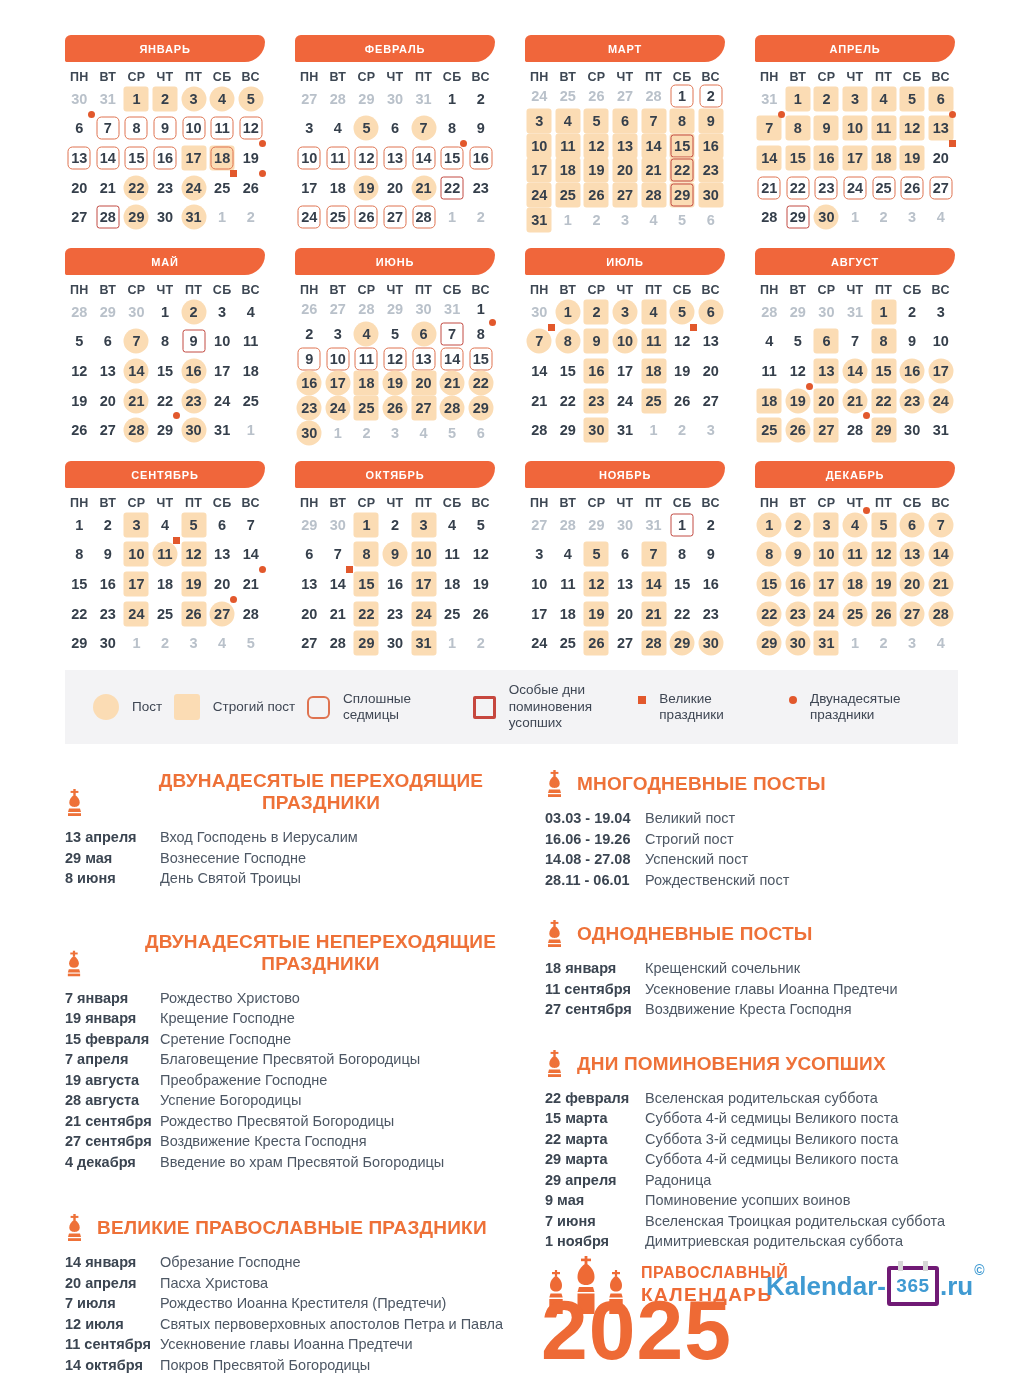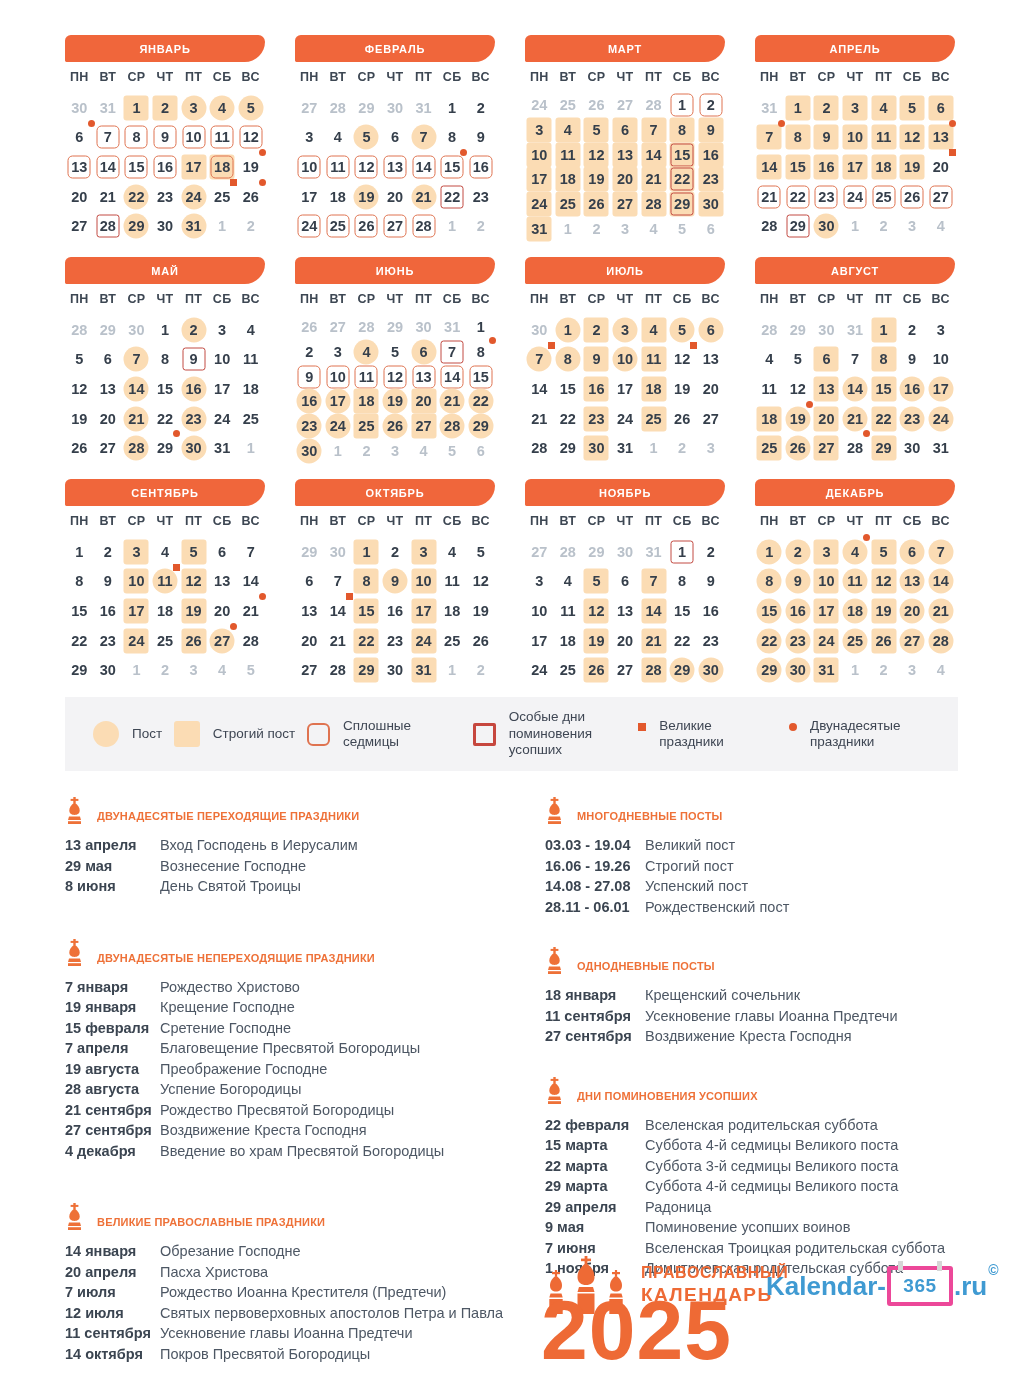--- a/index.html
+++ b/index.html
@@ -7,21 +7,21 @@
   .page { position:relative; width:1024px; height:1375px; background:#fff; overflow:hidden; }
 
   
   .months { display:grid; grid-template-columns:repeat(4,200px); column-gap:30px; row-gap:16px; margin:35px 0 0 65px; }
   .month { width:200px; }
   .mh { height:27px; background:#f0663b; color:#fff; font-weight:700; font-size:11px; letter-spacing:.8px;
         display:flex; align-items:center; justify-content:center;
         border-radius:12px 14px 42px 3px; }
   .wd { display:grid; grid-template-columns:repeat(7,1fr); margin-top:8px; }
   .wdl { text-align:center; font-size:12.5px; font-weight:700; color:#3d4753; letter-spacing:.3px; }
-  .days { display:grid; grid-template-columns:repeat(7,1fr); height:148px; margin-top:9px; }
+  .days { display:grid; grid-template-columns:repeat(7,1fr); height:148px; }
   .day { position:relative; display:flex; align-items:center; justify-content:center; }
   .num { position:relative; z-index:2; font-size:14.5px; font-weight:700; color:#353f4b; }
   .day.out .num { color:#b9c1ca; }
   .mark { position:absolute; left:50%; top:50%; transform:translate(-50%,-50%); z-index:1; }
   .mark.circle { width:25px; height:25px; border-radius:50%; background:#fbdcb4; }
   .mark.square { width:25px; height:25px; border-radius:3px; background:#fbdcb4; }
   .mark.obox { width:23px; height:23px; border:1.5px solid #df7350; border-radius:5px; background:transparent; }
   .mark.rbox { width:23px; height:23px; border:1.5px solid #c24a42; border-radius:3px; background:transparent; }
   .badge { position:absolute; z-index:3; width:7px; height:7px; right:-1px; top:-3px; background:#e2582c; }
   .badge.bdot { border-radius:50%; }
@@ -39,36 +39,36 @@
   .sw.bdot { width:8px; height:8px; background:#e2582c; border-radius:50%; align-self:flex-start; margin-top:5px; }
   .li .lab { font-size:13.5px; line-height:16.5px; color:#3e4653; max-width:118px; }
 
   
   .lists { display:flex; margin:26px 0 0 65px; }
   .col.left { width:480px; }
   .col.right { width:414px; }
   .col.left .section { margin-bottom:42px; }
   .col.right .section { margin-bottom:30px; }
   .sec-head { display:flex; align-items:flex-end; gap:13px; margin-bottom:11px; }
-  .sec-title { color:#ee7138; font-weight:700; font-size:11px; letter-spacing:.2px; padding-bottom:2px;text-align:center; }
+  .sec-title { color:#ee7138; font-weight:700; font-size:19px; letter-spacing:.2px; padding-bottom:2px;text-align:center; }
   .hrow { display:flex; font-size:14.5px; line-height:20.5px; }
   .hdate { flex:none; width:95px; color:#3b4551; font-weight:700; white-space:nowrap; }
   .col.right .hdate { width:100px; }
   .hname { color:#4d5764; }
 
   
   .brand { position:absolute; left:543px; top:1256px; display:flex; align-items:center; gap:12px; }
   .brand-text { display:flex; flex-direction:column; }
   .bt1 { color:#ee6a35; font-weight:700; font-size:16px; letter-spacing:.6px; }
   .bt2 { color:#ee6a35; font-weight:700; font-size:19px; letter-spacing:1.4px; margin-top:2px; }
   .year-big { position:absolute; left:541px; top:1288px; font-size:84px; font-weight:700; color:#ee6a35;
               letter-spacing:1px; line-height:1; }
   .sitelogo { position:absolute; left:766px; top:1266px; display:flex; align-items:center; color:#3f9ad2;
               font-weight:700; font-size:26px; cursor:pointer; }
-  .cal-box { position:relative; width:66px; height:40px; border:4px solid #ec4899; border-radius:3px;
+  .cal-box { position:relative; width:52px; height:40px; border:4px solid #701a75; border-radius:3px;
              display:flex; align-items:center; justify-content:center; margin:0 1px; }
   .cal-box .pin { position:absolute; top:-9px; width:5px; height:10px; background:#d6d6d6; }
   .cal-box .pin.p1 { left:7px; } .cal-box .pin.p2 { right:7px; }
   .cal-box .n365 { font-size:19px; font-weight:700; color:#3f9ad2; letter-spacing:.5px; }
   .copyright { font-size:14px; align-self:flex-start; margin-top:-4px; margin-left:1px; }
 </style>
 </head>
 <body>
 
 <div class="page">

